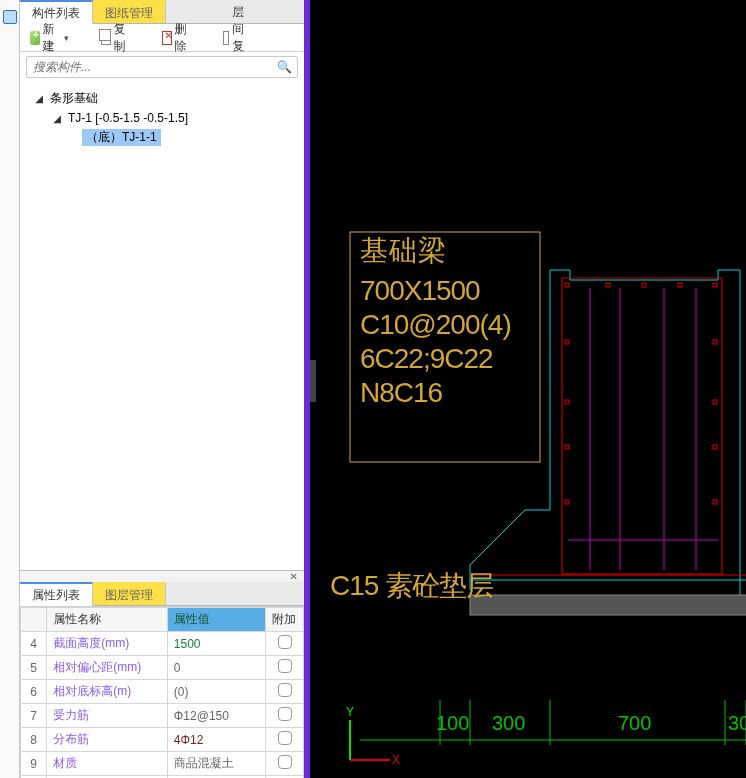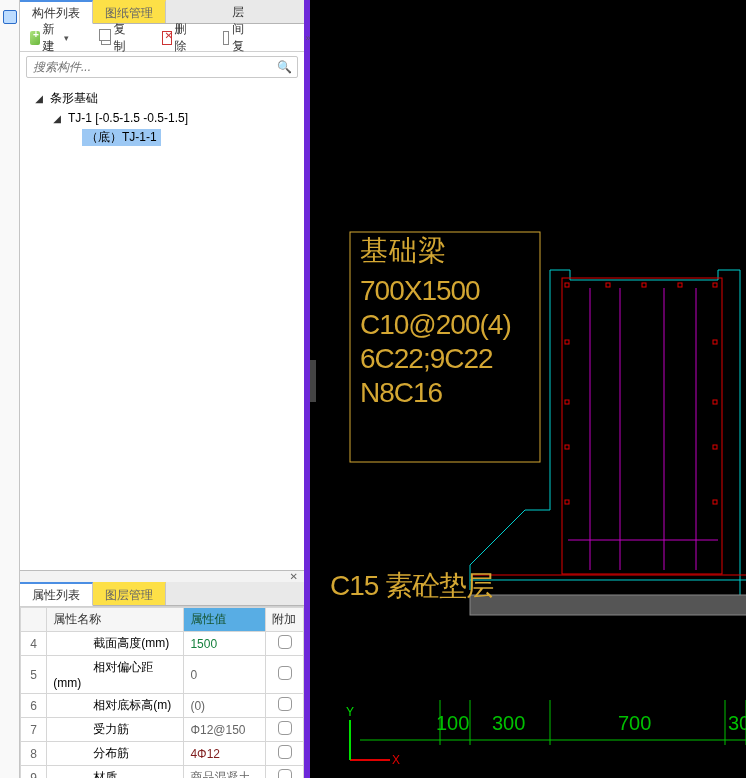--- a/index.html
+++ b/index.html
@@ -126,21 +126,21 @@
   }
   .prop-grid {
     flex:1; overflow:auto;
     border-top:1px solid #d0d0d0;
   }
   table { border-collapse: collapse; width:100%; }
   th, td { border:1px solid #d6d6d6; padding:3px 6px; text-align:left; font-size:12px; }
   th { background:#f6f6f6; font-weight:normal; color:#333; }
   th.hl { background:#58ade4; color:#14532d; }
   td.num { color:#666; text-align:center; width:26px;}
-  td.name a { color:#000000; text-decoration:none;margin-left:40px; }
+  td.name a { color:#8b5cf6; text-decoration:none; }
   td.chk { text-align:center; width:38px;}
   .chkbox { width:14px; height:14px; border:1px solid #999; border-radius:4px; display:inline-block;}
   
   .canvas {
     flex:1;
     background:#000;
     position:relative;
     overflow:hidden;
   }
   .canvas svg { position:absolute; top:0; left:0; }

